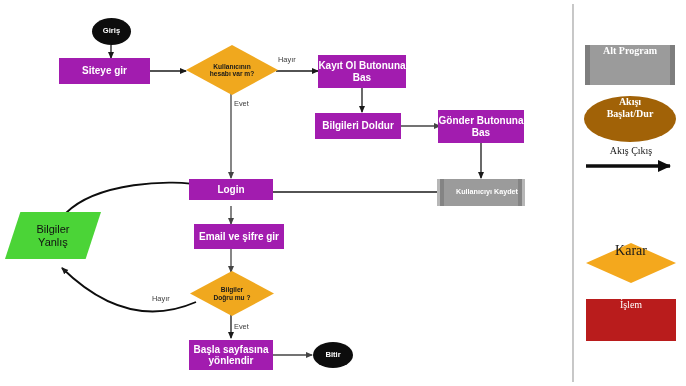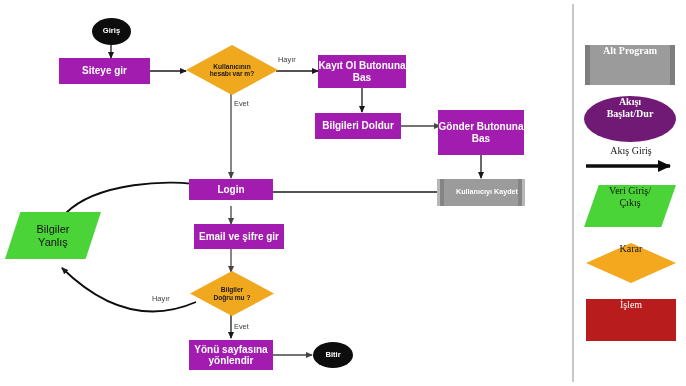--- a/index.html
+++ b/index.html
@@ -122,42 +122,42 @@
     font-family: Liberation Serif, serif;
   }
   .legend-sub {
     background: #9b9b9b;
     color: #ffffff;
     font-size: 10px;
     font-weight: bold;
     box-shadow: inset 5px 0 0 #7e7e7e, inset -5px 0 0 #7e7e7e;
   }
   .legend-term {
-    background: #701a75;
+    background: #a16207;
     color: #ffffff;
     font-size: 10px;
     font-weight: bold;
     border-radius: 50%;
   }
   .legend-arrow-label {
     font-size: 10px;
     color: #1a1a1a;
   }
   .legend-data {
     color: #111111;
     font-size: 10px;
   }
   .legend-data .para-bg {
     position: absolute;
     left: 0; top: 0; right: 0; bottom: 0;
     background: #4bd437;
     clip-path: polygon(16% 0%, 100% 0%, 84% 100%, 0% 100%);
   }
   .legend-data .node-label { position: relative; z-index: 2; }
-  .legend-dec { color: #1a1a1a; font-size: 10px; }
+  .legend-dec { color: #1a1a1a; font-size: 14px; }
   .legend-dec .diamond-shape {
     position: absolute;
     left: 0; top: 0; right: 0; bottom: 0;
     background: #f4a81d;
     clip-path: polygon(50% 0%, 100% 50%, 50% 100%, 0% 50%);
   }
   .legend-dec .node-label { position: relative; z-index: 2; }
   .legend-proc {
     background: #b91c1c;
     color: #ffffff;
@@ -231,21 +231,21 @@
 
   <div class="node proc" style="left:318px; top:55px; width:88px; height:33px;">
     <span class="node-label">Kayıt Ol Butonuna
 Bas</span>
   </div>
 
   <div class="node proc" style="left:315px; top:113px; width:86px; height:26px;">
     <span class="node-label">Bilgileri Doldur</span>
   </div>
 
-  <div class="node proc" style="left:438px; top:110px; width:86px; height:45px;">
+  <div class="node proc" style="left:438px; top:110px; width:86px; height:33px;">
     <span class="node-label">Gönder Butonuna
 Bas</span>
   </div>
 
   <div class="node subroutine" style="left:437px; top:179px; width:88px; height:27px;">
     <span class="node-label">Kullanıcıyı Kaydet</span>
   </div>
 
   <div class="node proc" style="left:189px; top:179px; width:84px; height:21px;">
     <span class="node-label">Login</span>
@@ -261,21 +261,21 @@
 Doğru mu ?</span>
   </div>
 
   <div class="node data-shape" style="left:5px; top:212px; width:96px; height:47px;">
     <span class="para-bg"></span>
     <span class="node-label">Bilgiler
 Yanlış</span>
   </div>
 
   <div class="node proc" style="left:189px; top:340px; width:84px; height:30px;">
-    <span class="node-label">Yönü sayfasına
+    <span class="node-label">Başla sayfasına
 yönlendir</span>
   </div>
 
   <div class="node term" style="left:313px; top:342px; width:40px; height:26px;">
     <span class="node-label">Bitir</span>
   </div>
 
   <span class="edge-label" style="left:278px; top:55px;">Hayır</span>
   <span class="edge-label" style="left:234px; top:99px;">Evet</span>
   <span class="edge-label" style="left:152px; top:294px;">Hayır</span>
@@ -286,28 +286,23 @@
     <div class="legend-item legend-sub" style="left:12px; top:45px; width:90px; height:40px;">
       <span class="node-label">Alt Program</span>
     </div>
 
     <div class="legend-item legend-term" style="left:11px; top:96px; width:92px; height:46px;">
       <span class="node-label">Akışı
 Başlat/Dur</span>
     </div>
 
     <div class="legend-item legend-arrow-label" style="left:12px; top:145px; width:92px; height:16px;">
-      <span class="node-label">Akış Giriş</span>
-    </div>
-
-    <div class="legend-item legend-data" style="left:11px; top:185px; width:92px; height:42px;">
-      <span class="para-bg"></span>
-      <span class="node-label">Veri Giriş/
-Çıkış</span>
-    </div>
+      <span class="node-label">Akış Çıkış</span>
+    </div>
+
 
     <div class="legend-item legend-dec" style="left:13px; top:243px; width:90px; height:40px;">
       <span class="diamond-shape"></span>
       <span class="node-label">Karar</span>
     </div>
 
     <div class="legend-item legend-proc" style="left:13px; top:299px; width:90px; height:42px;">
       <span class="node-label">İşlem</span>
     </div>
 

